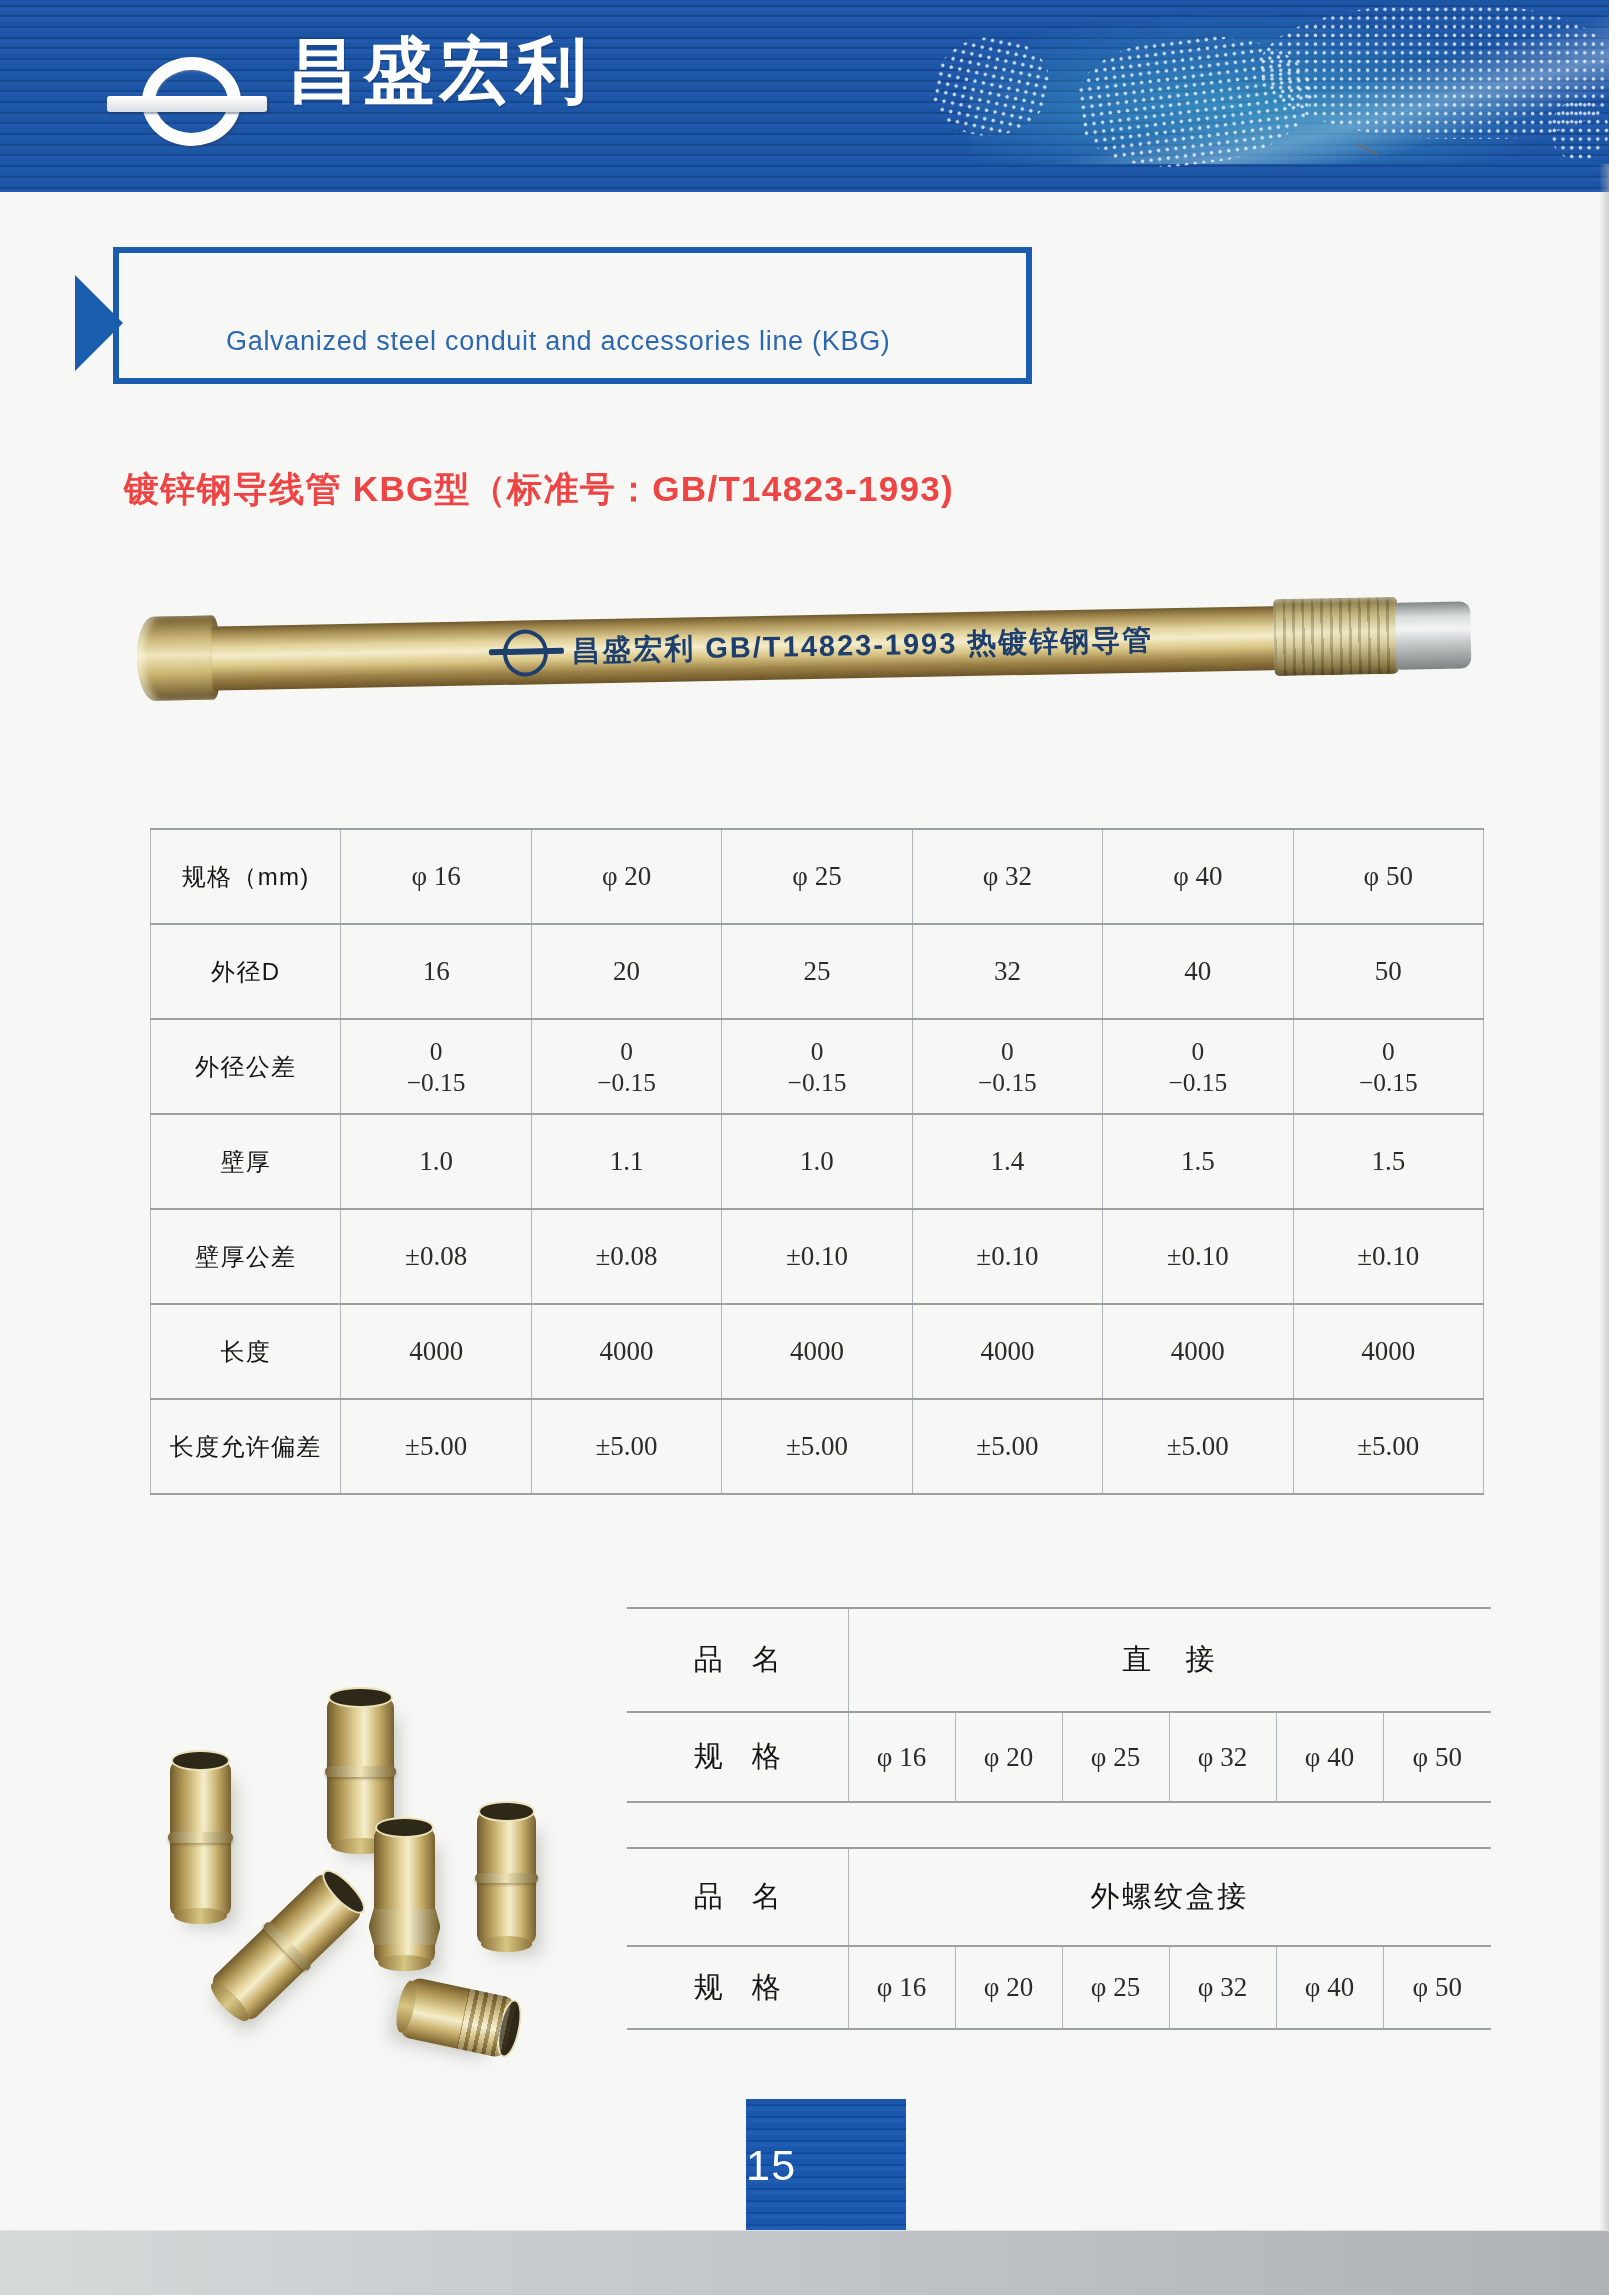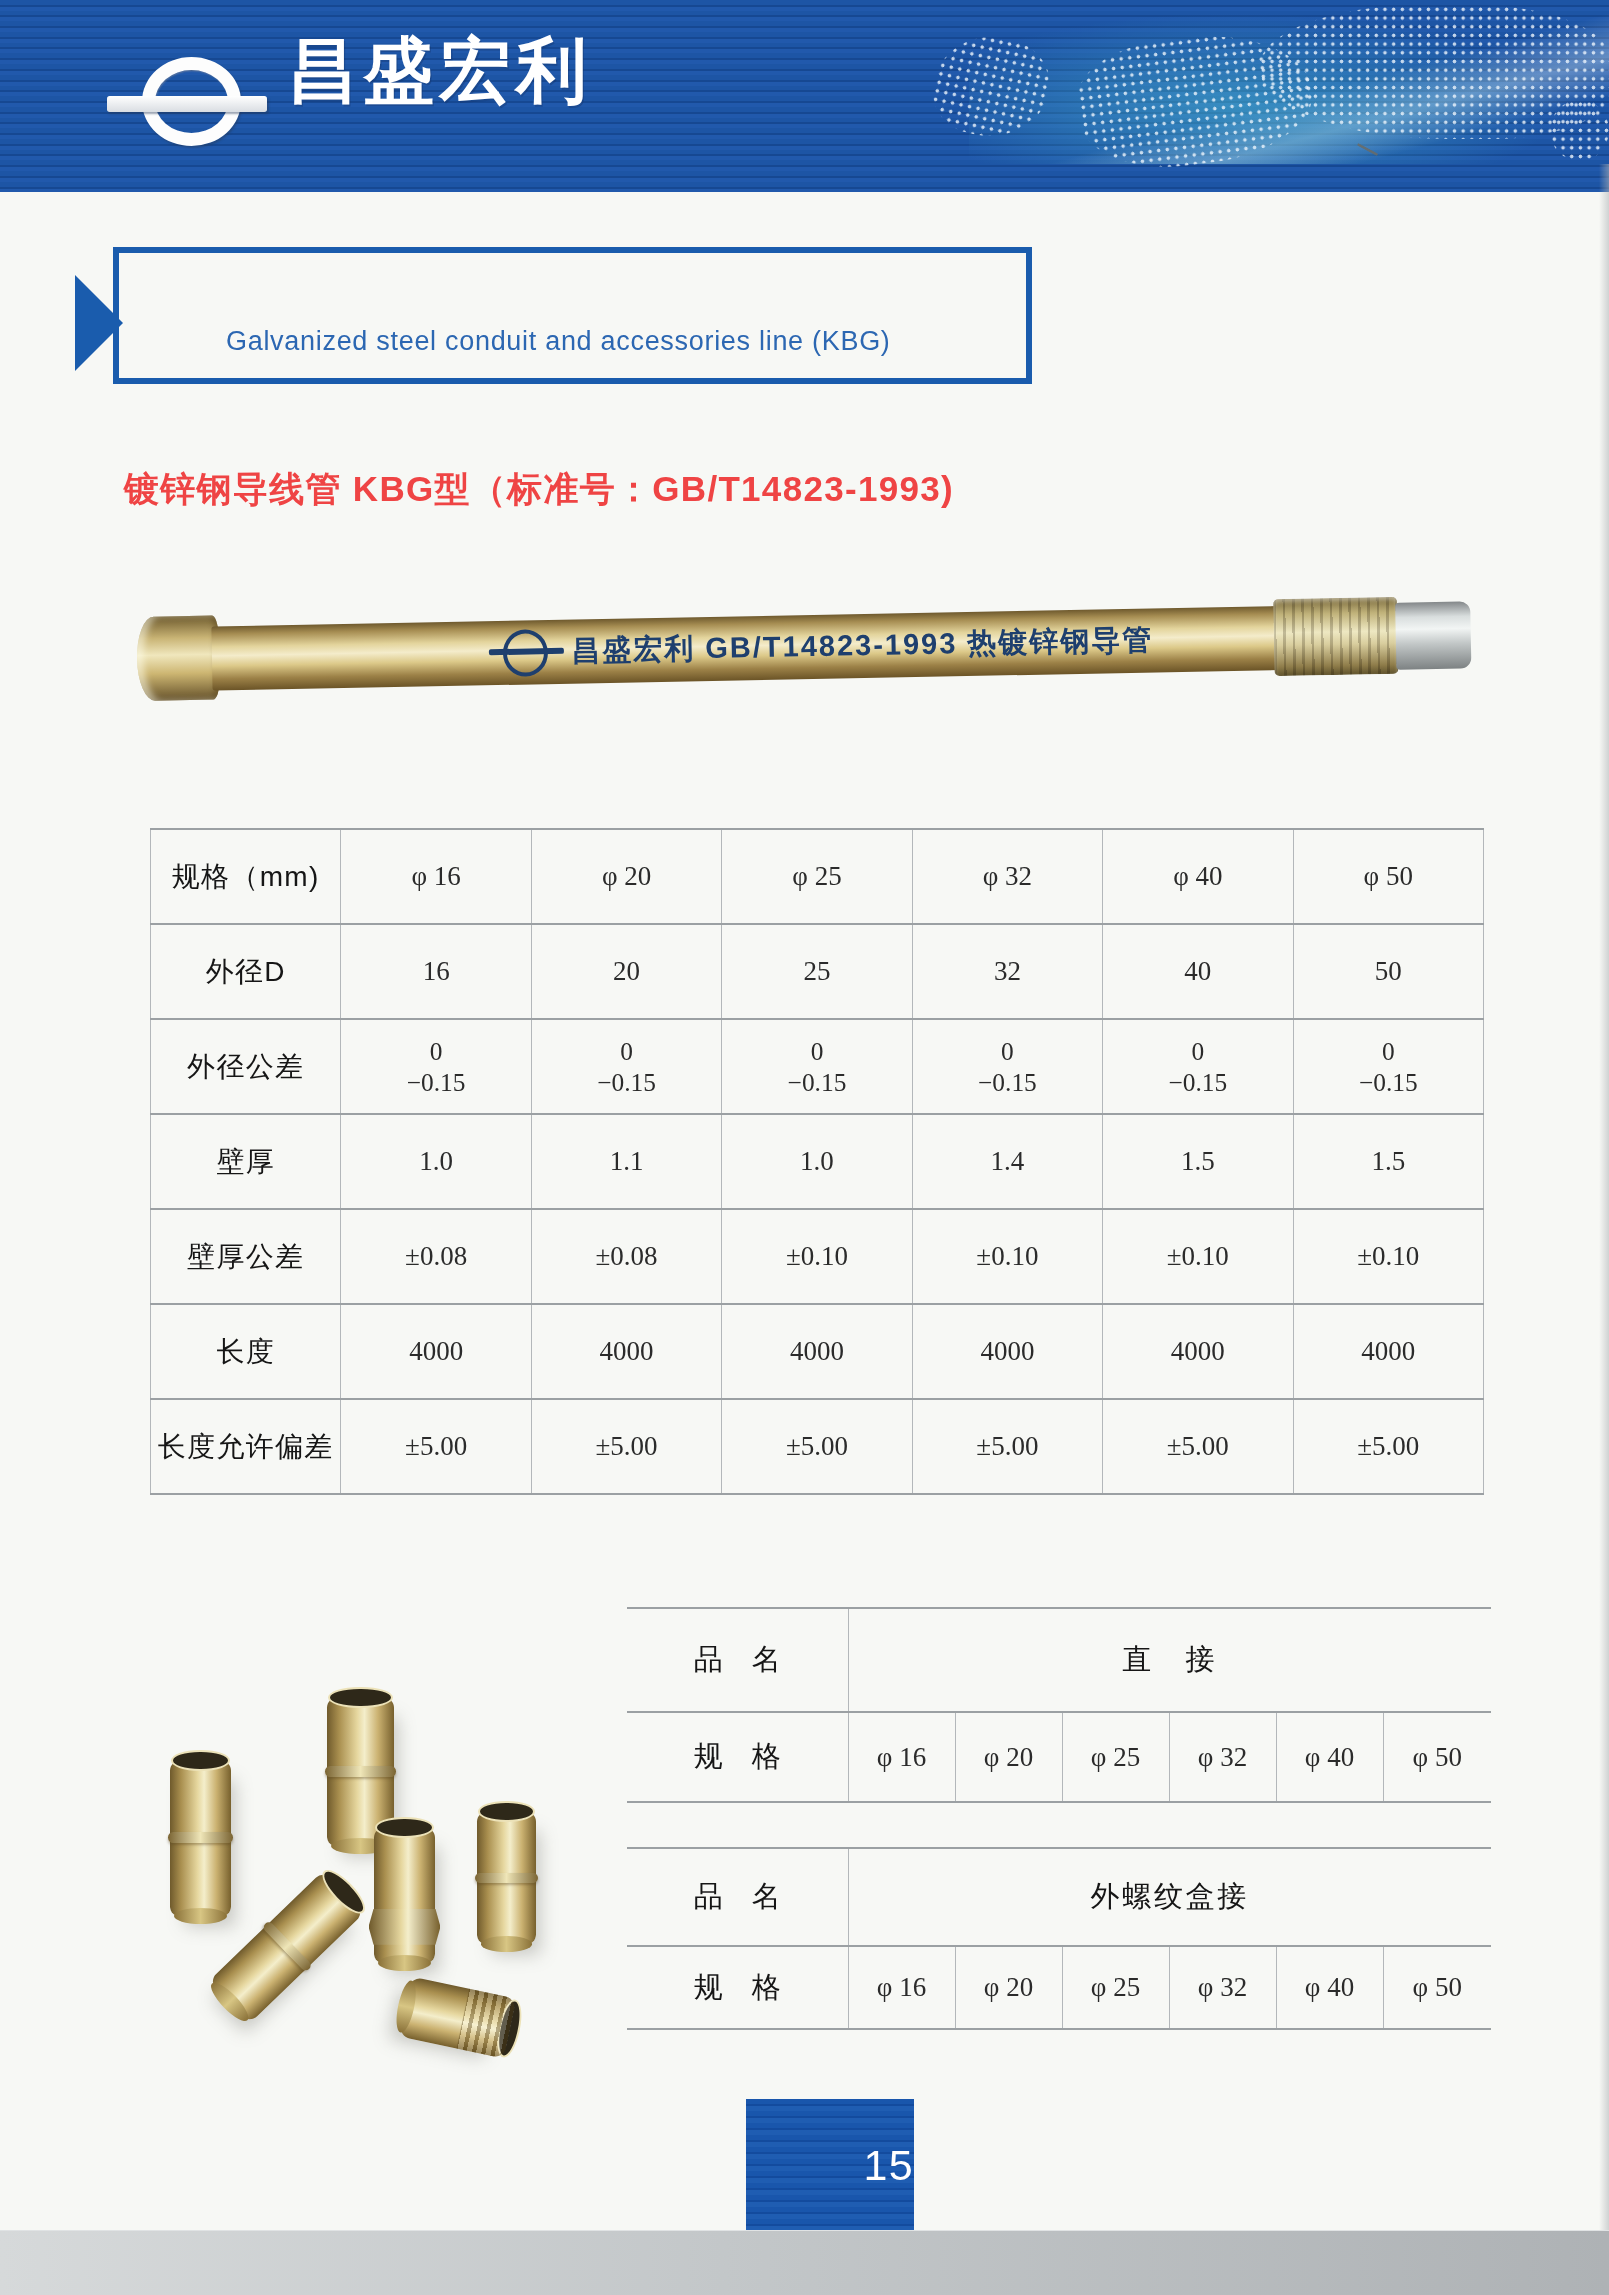--- a/index.html
+++ b/index.html
@@ -57,21 +57,21 @@
   .pipe-logo-ring{position:absolute;left:5.3px;top:1.3px;width:37px;height:39px;border:4.7px solid #1e3f6e;border-radius:50%;}
   .pipe-logo-bar{position:absolute;left:-9.4px;top:20px;width:75px;height:6.7px;background:#1e3f6e;border-radius:2px;}
   .pipe-text{font-size:29px;font-weight:700;color:#1e3f6e;letter-spacing:2px;white-space:nowrap;}
 
   
   .spec-wrap{position:absolute;left:150px;top:828px;}
   table.spec{border-collapse:collapse;table-layout:fixed;width:1334px;}
   table.spec td{border-left:1.3px solid #b3b7ba;border-right:1.3px solid #b3b7ba;
         border-top:2.7px solid #9ba0a3;border-bottom:2.7px solid #9ba0a3;
         height:91px;text-align:center;vertical-align:middle;}
-  td.rlabel{font-size:28px;color:#161616;letter-spacing:1.3px;font-weight:500;}
+  td.rlabel{font-size:24px;color:#161616;letter-spacing:1.3px;font-weight:500;}
   td.val{font-family:"Liberation Serif","DejaVu Serif",serif;font-size:27px;color:#2b2b2b;}
   td.tol span{display:block;line-height:1.2;font-size:25.4px;}
 
   
   .photo{position:absolute;left:100px;top:1570px;width:548px;height:508px;}
   .fit{position:absolute;border-radius:10.7px;
         background:linear-gradient(90deg,#6f5a2c 0%,#a98f4f 18%,#e6d79f 45%,#f4eecb 56%,#cbb271 76%,#77602d 100%);
         box-shadow:9.4px 14.7px 17.4px -5.3px rgba(140,140,132,.45);}
   .fit::before{content:"";position:absolute;left:2%;top:-10px;width:96%;height:21.4px;border-radius:50%;
         background:#2e2819;border:2.7px solid #ece2b8;box-sizing:border-box;}
@@ -103,21 +103,21 @@
         font-family:"Liberation Serif","DejaVu Serif",serif;font-size:27px;color:#2b2b2b;}
   .fit-table td.fval:last-child{border-right:0;}
   .ft1 tr.r1 td{height:100px;}
   .ft1 tr.r2 td{height:86px;}
   .ft2 tr.r1 td{height:94px;}
   .ft2 tr.r2 td{height:79px;}
 
   
   .page-num{position:absolute;left:746px;top:2099px;width:160px;height:132px;
         background:repeating-linear-gradient(180deg,#1956ac 0 5.3px,#134b9e 5.3px 7.3px,#1f5db2 7.3px 12px);
-        display:flex;align-items:center;justify-content:flex-end;padding-left:8px;}
+        display:flex;align-items:center;justify-content:flex-start;}
   .page-num span{color:#ffffff;font-size:43px;font-weight:500;letter-spacing:1.3px;}
   .bottom-band{position:absolute;left:0;top:2230px;width:1609px;height:65px;
         background:linear-gradient(90deg,#d6d9da 0%,#c3c7c9 45%,#aeb2b5 100%);
         border-top:1.3px solid #e0e3e4;}
   .right-strip{position:absolute;left:1599px;top:164px;width:10px;height:2066px;
         background:linear-gradient(90deg, rgba(190,194,197,0), rgba(175,179,182,.55));}
   .scan-artifact{position:absolute;left:1356px;top:148px;width:23px;height:0;
         border-top:3.3px solid #6b6b64;transform:rotate(28deg);border-radius:2px;opacity:.8;}
 </style>
 </head>

